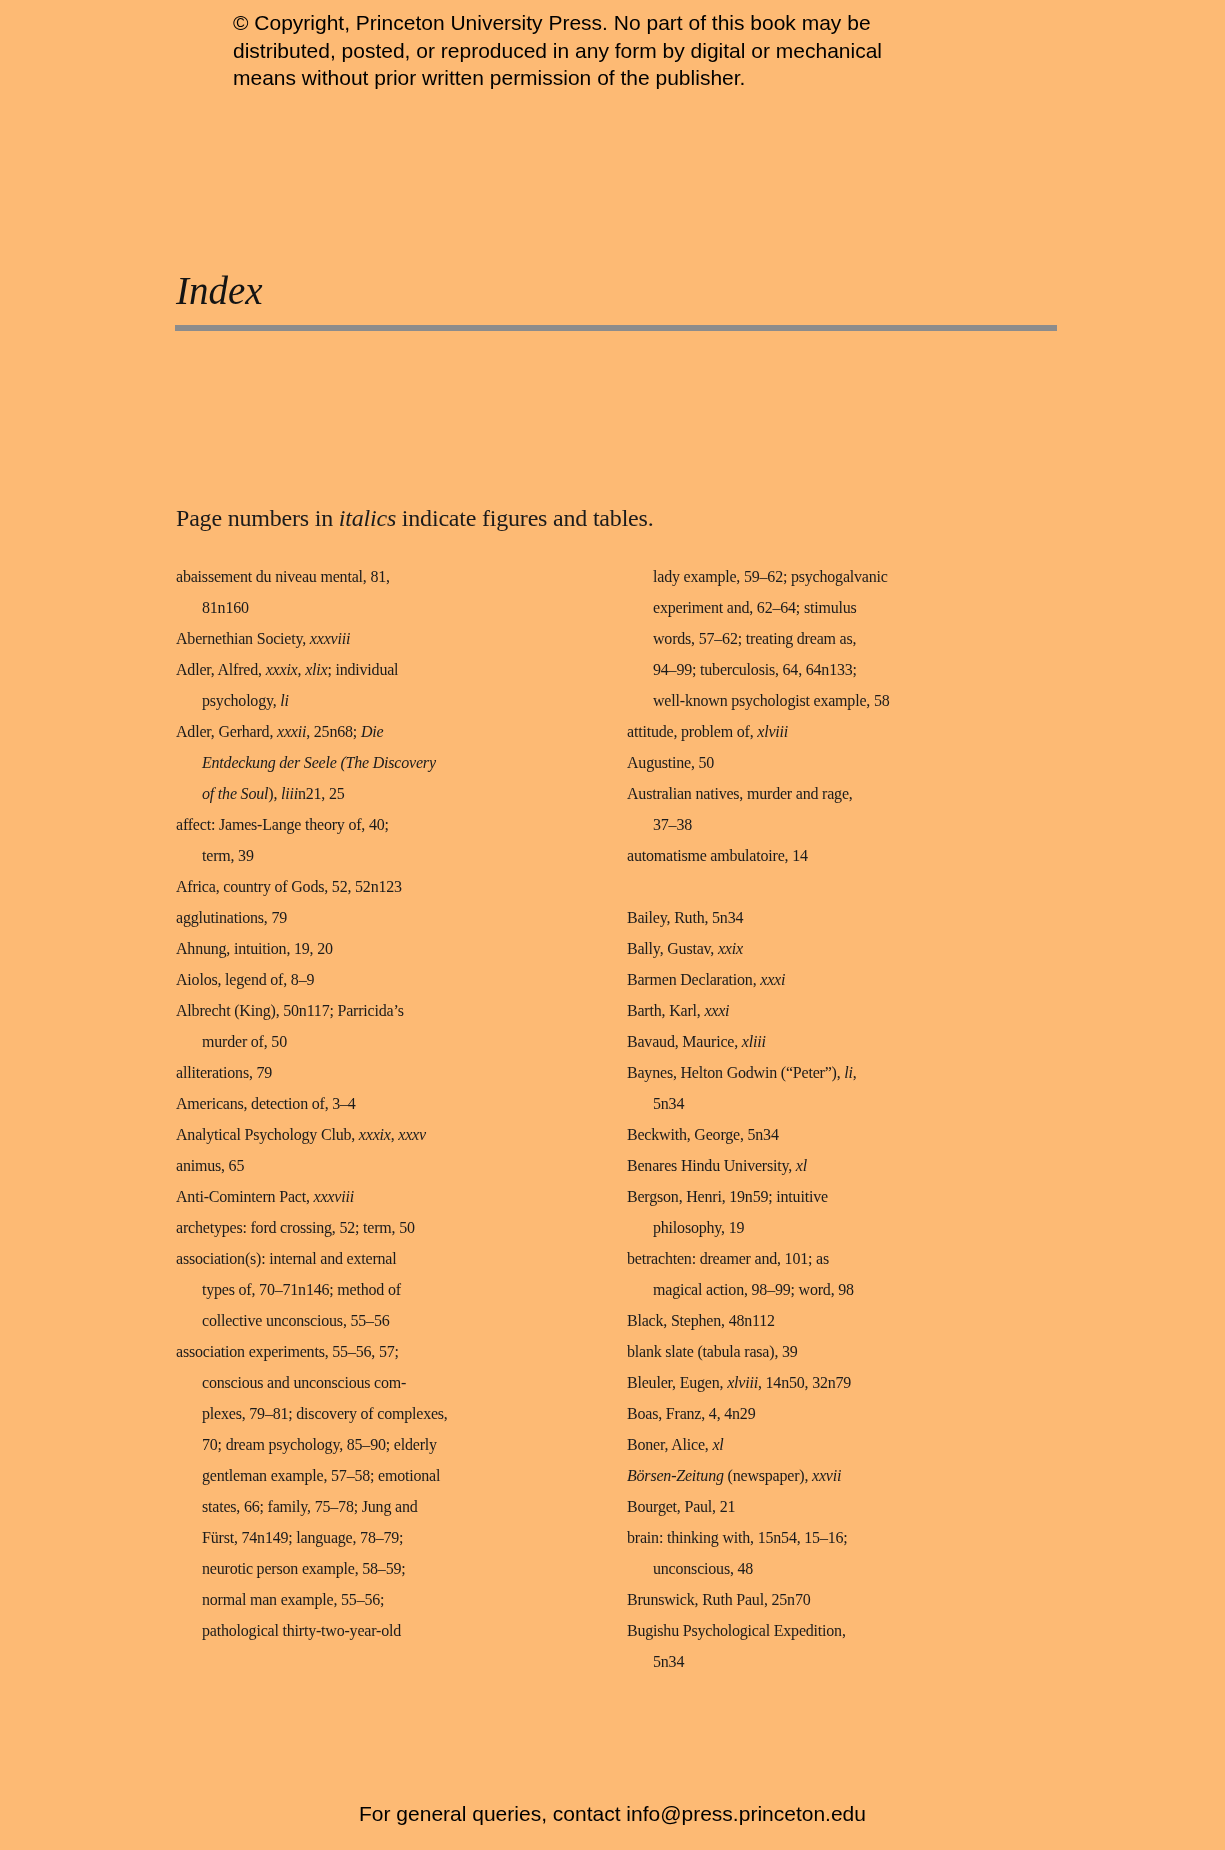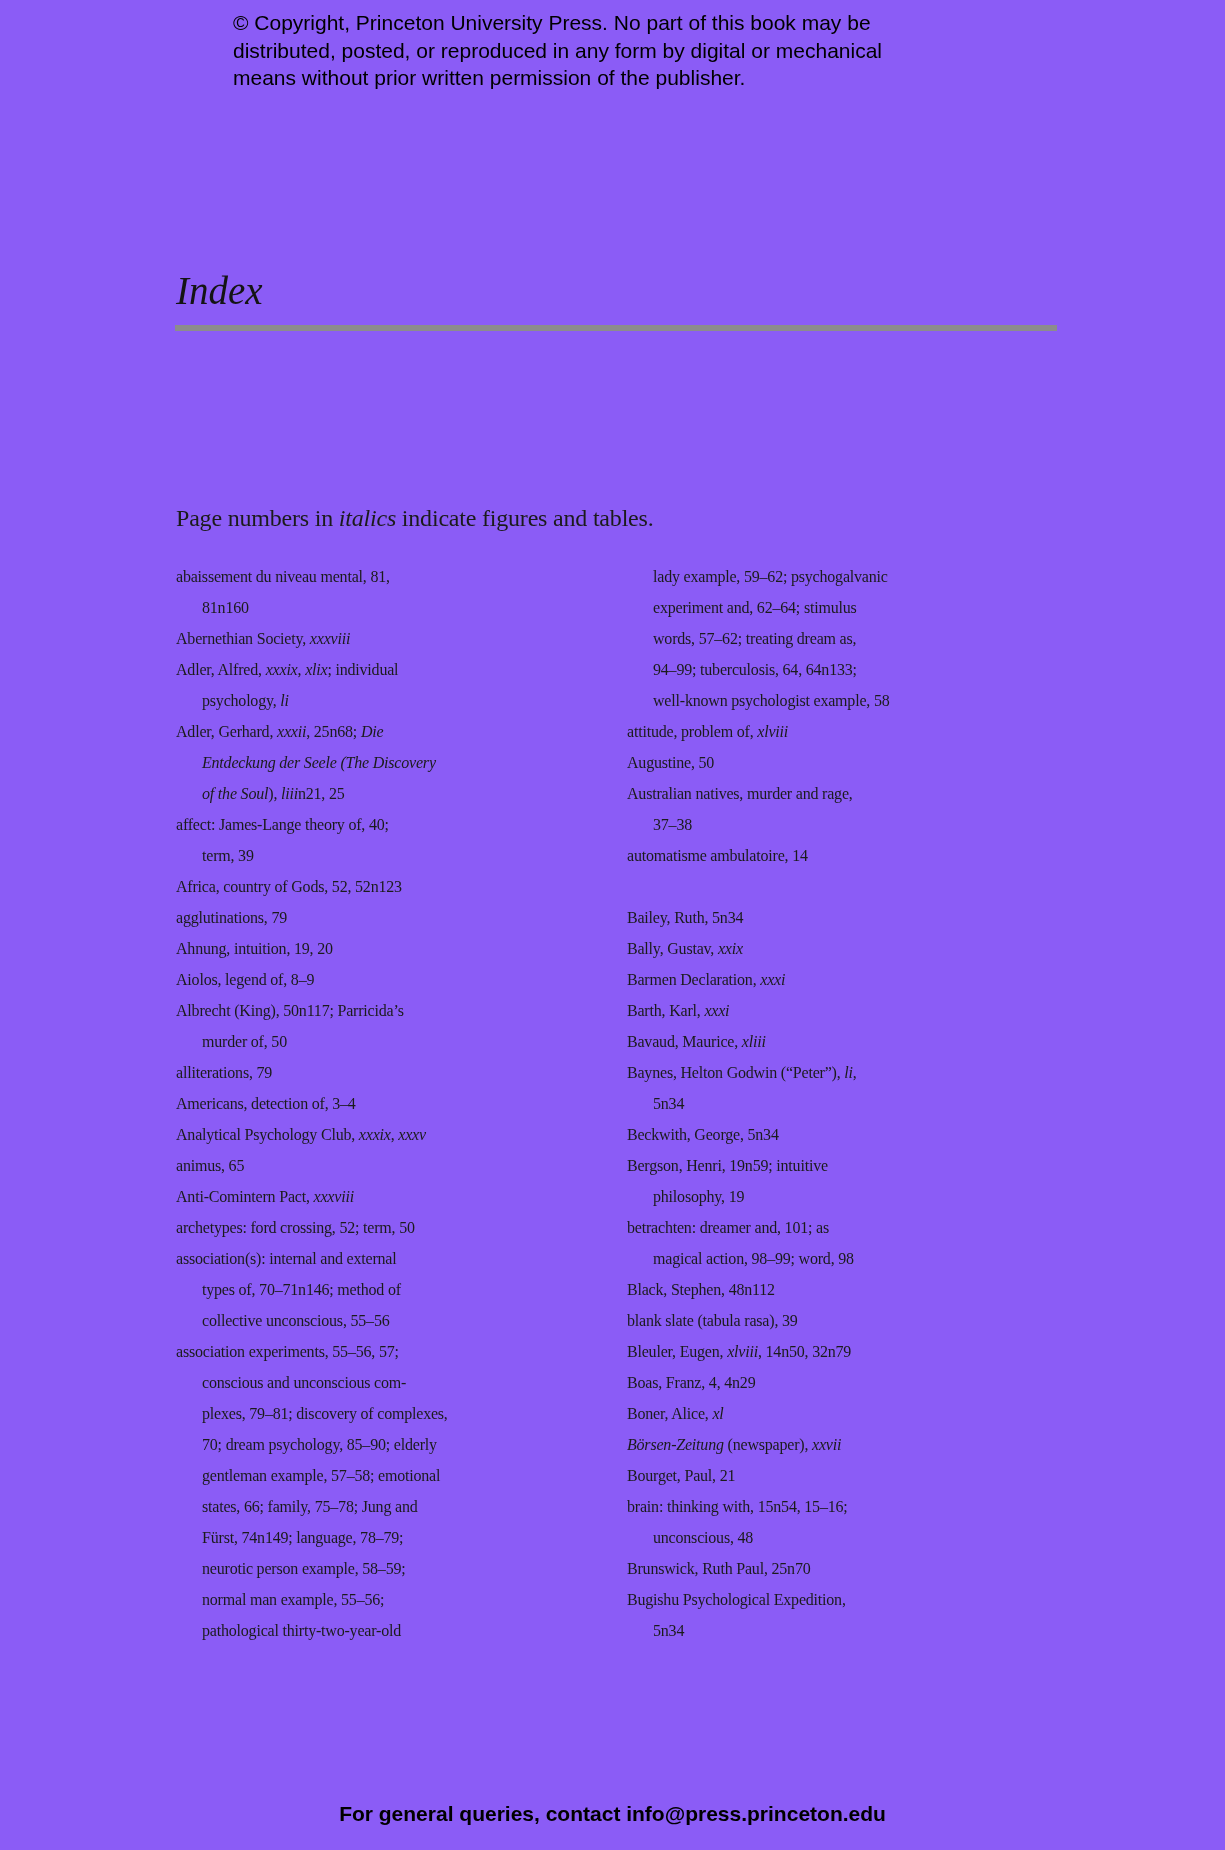--- a/index.html
+++ b/index.html
@@ -34,27 +34,27 @@
   .col-left  { left:176px; width:451px; }
   .col-right { left:627px; width:560px; }
   .line { height:31px; line-height:31px; white-space:nowrap; }
   .line.cont { padding-left:26px; }
   .line.gap { height:31px; }
   .it { font-style:italic; }
   .footer {
     position:absolute; left:0; top:1802px; width:1225px;
     text-align:center;
     font-family:"Liberation Sans", sans-serif;
-    font-size:21px; color:#000;font-weight:bold;
+    font-size:21px; color:#000;
   }
 </style>
 </head>
 <body>
 
-<div class="page" style="background: #8b5cf6; color: rgb(27, 27, 27);">
+<div class="page" style="background: #fdba74; color: rgb(27, 27, 27);">
 
   <div class="copyright">
     <div>© Copyright, Princeton University Press. No part of this book may be</div>
     <div>distributed, posted, or reproduced in any form by digital or mechanical</div>
     <div>means without prior written permission of the publisher.</div>
   </div>
 
   <div class="title">Index</div>
 
   <div class="rule" style="background: rgb(140, 140, 140);"></div>
@@ -111,20 +111,21 @@
       <div class="line"><span>automatisme ambulatoire, 14</span></div>
       <div class="line gap"></div>
       <div class="line"><span>Bailey, Ruth, 5n34</span></div>
       <div class="line"><span>Bally, Gustav, </span><span class="it">xxix</span></div>
       <div class="line"><span>Barmen Declaration, </span><span class="it">xxxi</span></div>
       <div class="line"><span>Barth, Karl, </span><span class="it">xxxi</span></div>
       <div class="line"><span>Bavaud, Maurice, </span><span class="it">xliii</span></div>
       <div class="line"><span>Baynes, Helton Godwin (“Peter”), </span><span class="it">li</span><span>,</span></div>
       <div class="line cont"><span>5n34</span></div>
       <div class="line"><span>Beckwith, George, 5n34</span></div>
+      <div class="line"><span>Benares Hindu University, </span><span class="it">xl</span></div>
       <div class="line"><span>Bergson, Henri, 19n59; intuitive</span></div>
       <div class="line cont"><span>philosophy, 19</span></div>
       <div class="line"><span>betrachten: dreamer and, 101; as</span></div>
       <div class="line cont"><span>magical action, 98–99; word, 98</span></div>
       <div class="line"><span>Black, Stephen, 48n112</span></div>
       <div class="line"><span>blank slate (tabula rasa), 39</span></div>
       <div class="line"><span>Bleuler, Eugen, </span><span class="it">xlviii</span><span>, 14n50, 32n79</span></div>
       <div class="line"><span>Boas, Franz, 4, 4n29</span></div>
       <div class="line"><span>Boner, Alice, </span><span class="it">xl</span></div>
       <div class="line"><span class="it">Börsen-Zeitung</span><span> (newspaper), </span><span class="it">xxvii</span></div>

